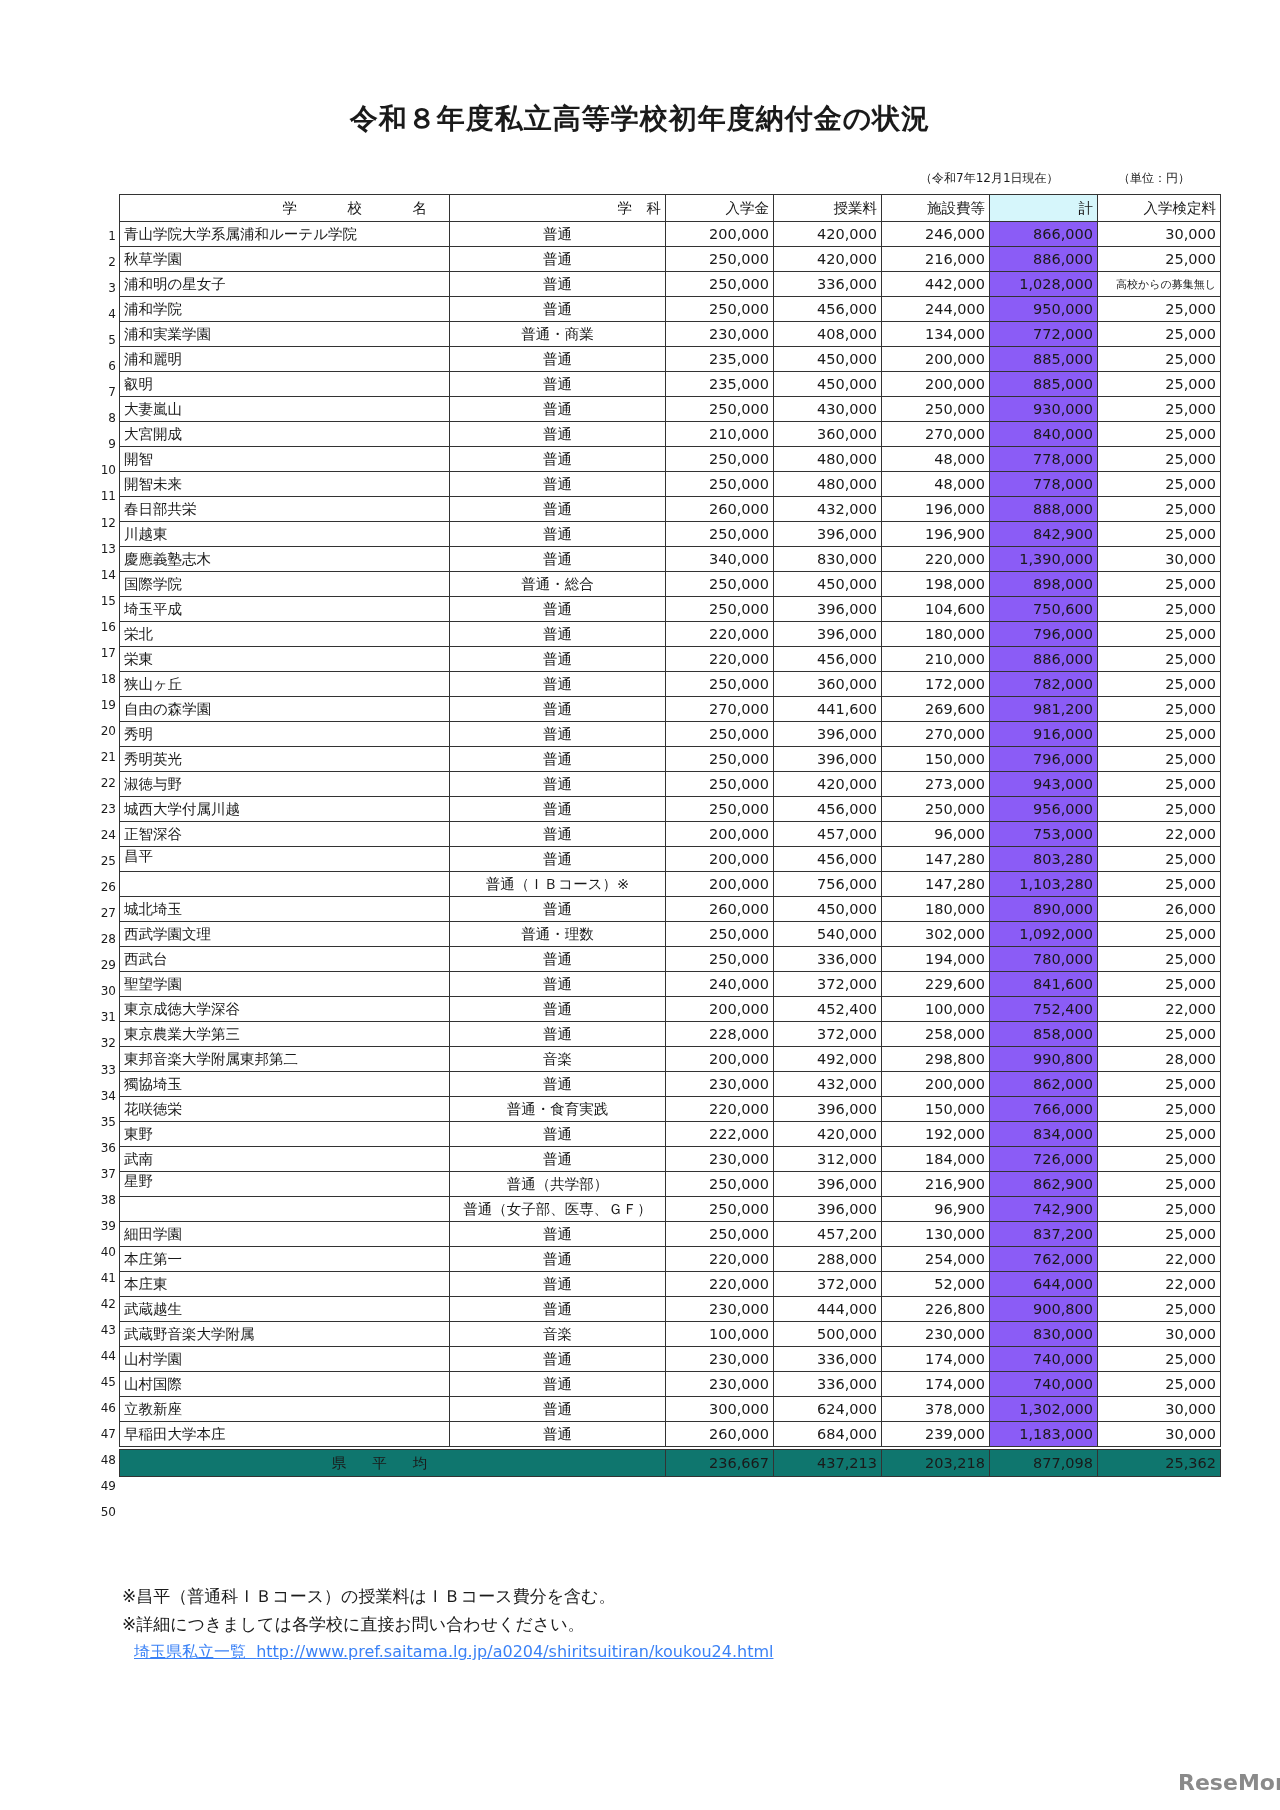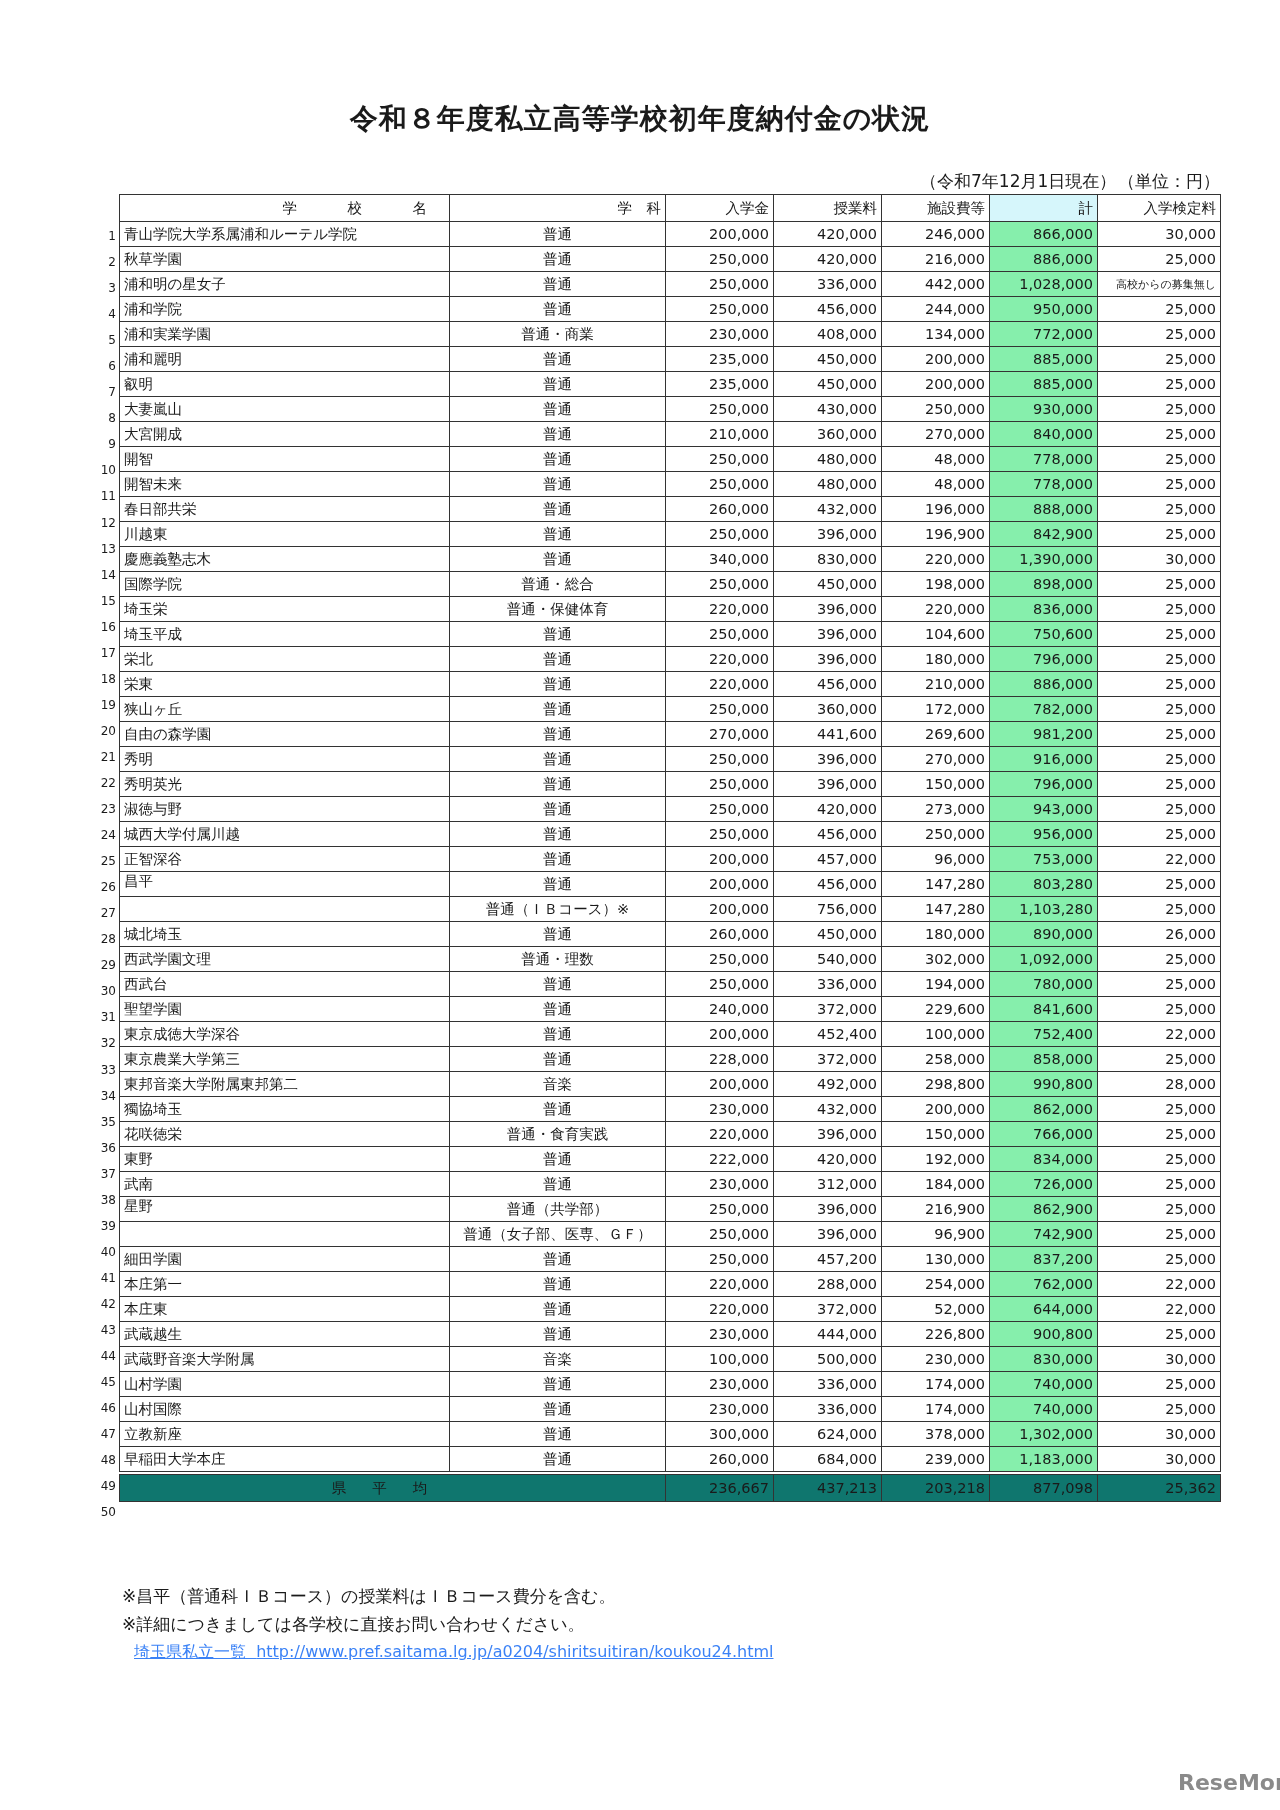--- a/index.html
+++ b/index.html
@@ -1,27 +1,27 @@
 <!DOCTYPE html>
 <html><head>
 <meta charset="utf-8">
 <style>
   html, body { margin:0; padding:0; background:#ffffff; }
   body { width:1280px; height:1810px; position:relative; font-family:"DejaVu Sans", sans-serif; color:#1a1a1a; overflow:hidden; }
   .title { position:absolute; top:100px; left:0; width:1280px; text-align:center; font-size:28px; font-weight:bold; letter-spacing:1px; }
-  .meta { position:absolute; top:170px; font-size:17px; }
+  .meta { position:absolute; top:170px; font-size:12px; }
   .meta.date { left:920px; }
   .meta.unit { left:1118px; }
   table.fees { position:absolute; top:194px; left:119px; border-collapse:collapse; table-layout:fixed; font-size:14.5px; }
   table.fees td, table.fees th { border:1.5px solid #333; height:24px; padding:0 4px; white-space:nowrap; overflow:hidden; }
   table.fees th { font-weight:normal; text-align:right; height:26px; }
   .c-name { width:321px; text-align:left; }
   .c-dept { width:207px; text-align:center; }
   .c-num { width:99px; text-align:right; }
-  .c-total { width:99px; text-align:right; background:#86efac; }
+  .c-total { width:99px; text-align:right; background:#8b5cf6; }
   .c-exam { width:114px; text-align:right; }
   th.c-total { background:#d6f6fb; }
   th.sp { letter-spacing:18px; }
   .note-small { font-size:11px; }
   .rownums { position:absolute; top:221px; left:96px; width:20px; }
   .rownum { height:26.05px; line-height:30px; font-size:12px; text-align:right; }
   tr.avg td { background:#0f766e; height:26px; border-top:4px double #333; }
   tr.avg td.avg-label { text-align:center; letter-spacing:26px; }
   td.nob-bottom { border-bottom:none; }
   td.nob-top { border-top:none; }
@@ -232,29 +232,20 @@
       <tr>
         <td class="c-name">国際学院</td>
         <td class="c-dept">普通・総合</td>
         <td class="c-num">250,000</td>
         <td class="c-num">450,000</td>
         <td class="c-num">198,000</td>
         <td class="c-total">898,000</td>
         <td class="c-exam">25,000</td>
       </tr>
       <tr>
-        <td class="c-name">埼玉栄</td>
-        <td class="c-dept">普通・保健体育</td>
-        <td class="c-num">220,000</td>
-        <td class="c-num">396,000</td>
-        <td class="c-num">220,000</td>
-        <td class="c-total">836,000</td>
-        <td class="c-exam">25,000</td>
-      </tr>
-      <tr>
         <td class="c-name">埼玉平成</td>
         <td class="c-dept">普通</td>
         <td class="c-num">250,000</td>
         <td class="c-num">396,000</td>
         <td class="c-num">104,600</td>
         <td class="c-total">750,600</td>
         <td class="c-exam">25,000</td>
       </tr>
       <tr>
         <td class="c-name">栄北</td>

